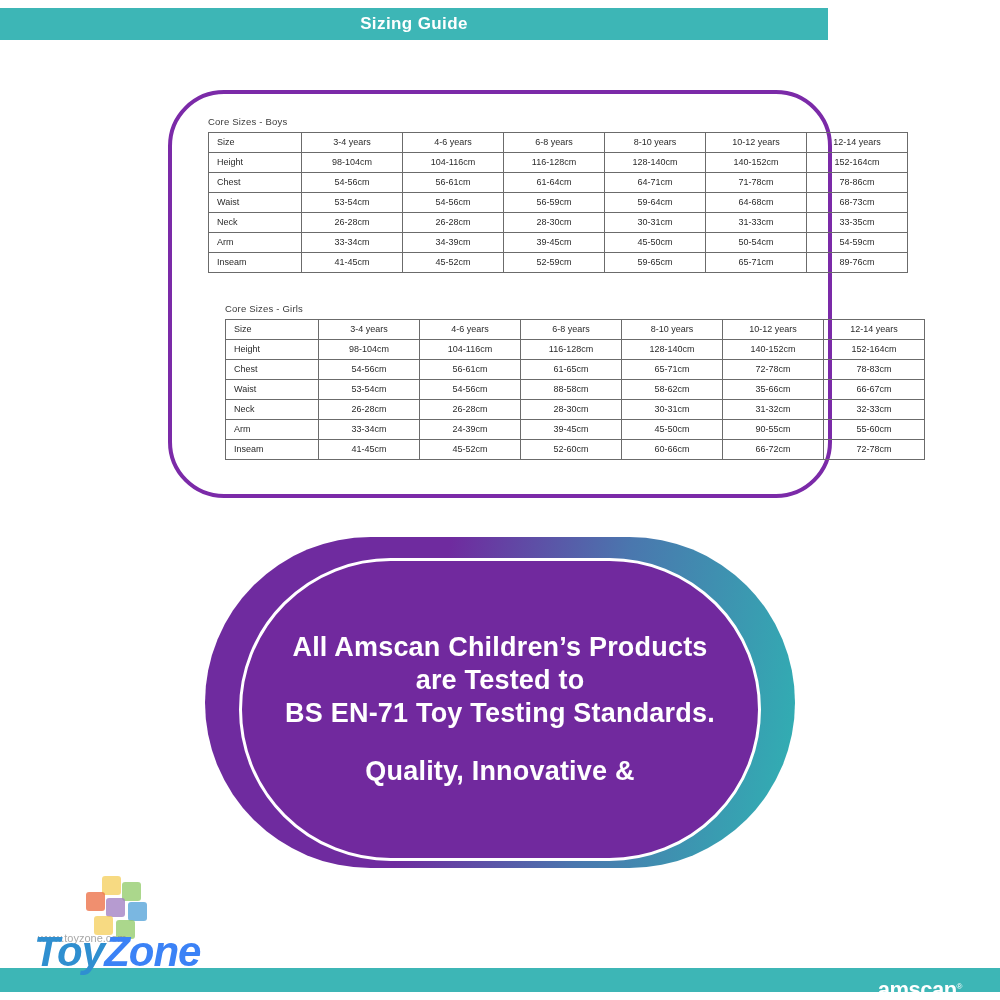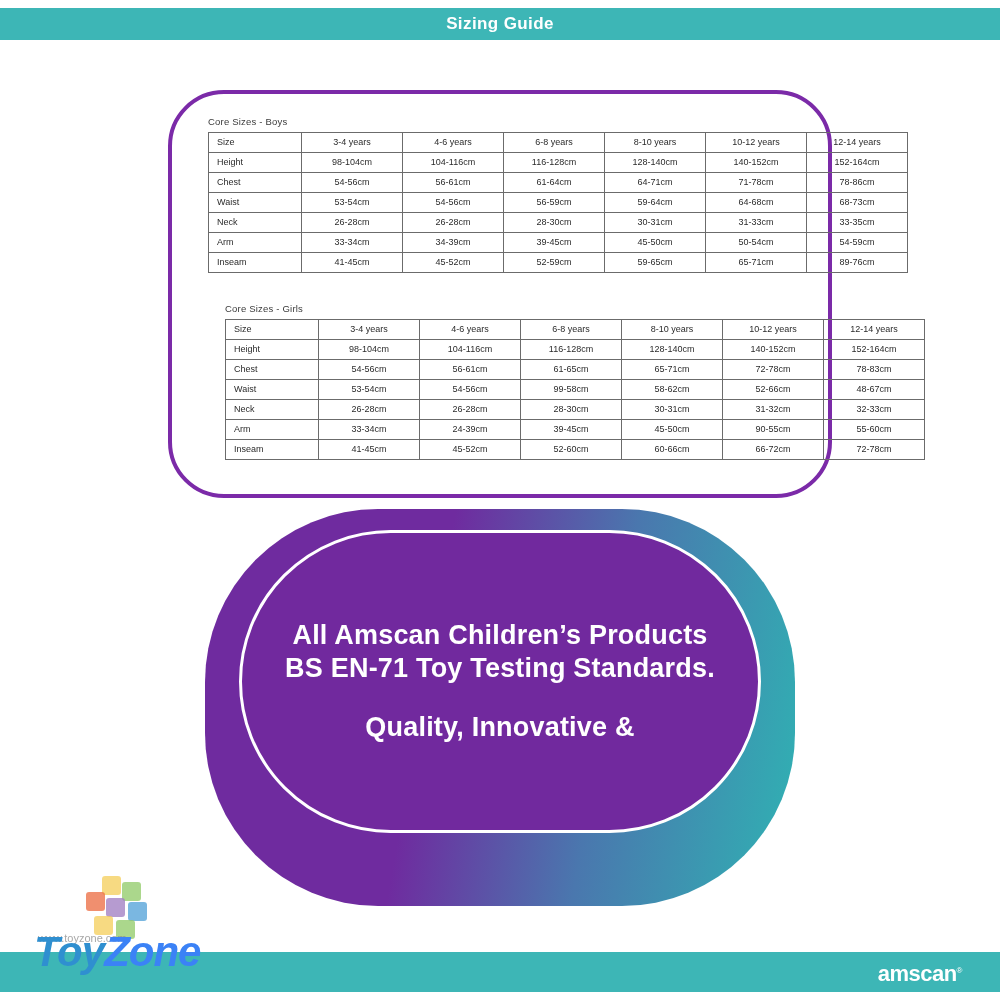--- a/index.html
+++ b/index.html
@@ -13,21 +13,21 @@
     font-family: "Liberation Sans", sans-serif;
     overflow: hidden;
     position: relative;
   }
 
   
   .top-bar {
     position: absolute;
     left: 0;
     top: 8px;
-    width: 1000px;
+    width: 828px;
     height: 32px;
     background: #3db6b6;
     display: flex;
     align-items: center;
     justify-content: center;
   }
   .top-bar-title {
     color: #ffffff;
     font-size: 17px;
     font-weight: bold;
@@ -83,23 +83,23 @@
     width: 84px;
   }
   table.size-table tr.head td {
     font-size: 9px;
   }
 
   
   .statement-outer {
     position: absolute;
     left: 205px;
-    top: 509px;
+    top: 537px;
     width: 590px;
-    height: 397px;
+    height: 331px;
     border-radius: 173px;
     background: linear-gradient(100deg, #6f2b9f 0%, #6f2b9f 38%, #4a77ae 66%, #2fb3b3 100%);
   }
   .statement-inner {
     position: absolute;
     left: 34px;
     top: 21px;
     width: 522px;
     height: 303px;
     border-radius: 152px;
@@ -122,21 +122,21 @@
   .statement-gap {
     height: 26px;
   }
 
   
   .bottom-bar {
     position: absolute;
     left: 0;
     bottom: 8px;
     width: 1000px;
-    height: 40px;
+    height: 24px;
     background: #3db6b6;
   }
   .brand-logo {
     position: absolute;
     right: 38px;
     top: 9px;
     color: #ffffff;
     font-size: 22px;
     font-weight: bold;
     letter-spacing: -0.5px;
@@ -306,24 +306,24 @@
           <td>56-61cm</td>
           <td>61-65cm</td>
           <td>65-71cm</td>
           <td>72-78cm</td>
           <td>78-83cm</td>
         </tr>
         <tr>
           <td class="rowhead">Waist</td>
           <td>53-54cm</td>
           <td>54-56cm</td>
-          <td>99-58cm</td>
+          <td>88-58cm</td>
           <td>58-62cm</td>
-          <td>52-66cm</td>
-          <td>48-67cm</td>
+          <td>35-66cm</td>
+          <td>66-67cm</td>
         </tr>
         <tr>
           <td class="rowhead">Neck</td>
           <td>26-28cm</td>
           <td>26-28cm</td>
           <td>28-30cm</td>
           <td>30-31cm</td>
           <td>31-32cm</td>
           <td>32-33cm</td>
         </tr>
@@ -346,20 +346,21 @@
           <td>72-78cm</td>
         </tr>
       </tbody>
     </table>
   </div>
 </div>
 
 <div class="statement-outer">
   <div class="statement-inner">
     <div class="statement-line">All Amscan Children’s Products</div>
+    <div class="statement-line">are Tested to</div>
     <div class="statement-line">BS EN-71 Toy Testing Standards.</div>
     <div class="statement-gap"></div>
     <div class="statement-line">Quality, Innovative &amp;</div>
   </div>
 </div>
 
 <div class="bottom-bar">
   <div class="brand-logo"><span>amscan</span><sup>®</sup></div>
 </div>
 

